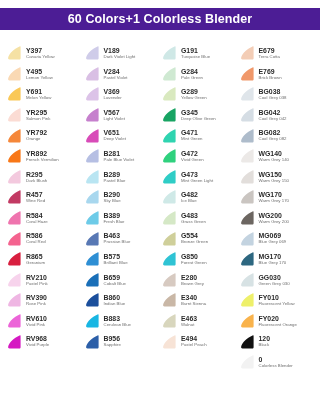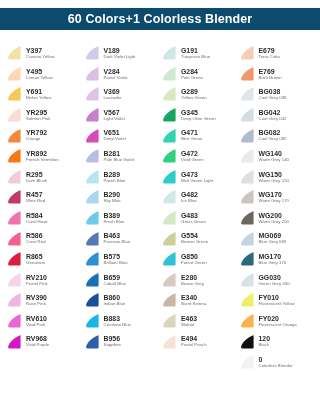--- a/index.html
+++ b/index.html
@@ -64,21 +64,21 @@
     font-size: 4.35px;
     color: #6f6f6f;
     white-space: nowrap;
     margin-top: .7px;
   }
   .cell.empty { visibility: hidden; }
 </style>
 </head>
 <body>
 
-<div id="banner" style="background: #0c4a6e;">
+<div id="banner" style="background: #4c1d95;">
   <span id="banner-text" style="color: rgb(255, 255, 255);">60 Colors+1 Colorless Blender</span>
 </div>
 
 <div id="grid">
     <div class="cell">
       <span class="nib">
         <svg viewBox="0 0 17 16" xmlns="http://www.w3.org/2000/svg">
           <path d="M13.6 1.4 C11.2 2.2 7.6 4.6 5.0 7.6 C3.2 9.7 2.3 11.6 2.1 13.0 C2.0 13.9 2.5 14.4 3.5 14.5 L13.3 14.5 C14.1 14.5 14.6 14.1 14.6 13.3 L14.6 2.6 C14.6 1.5 14.4 1.1 13.6 1.4 Z" fill="#f5e1a4"></path>
         </svg>
       </span>

